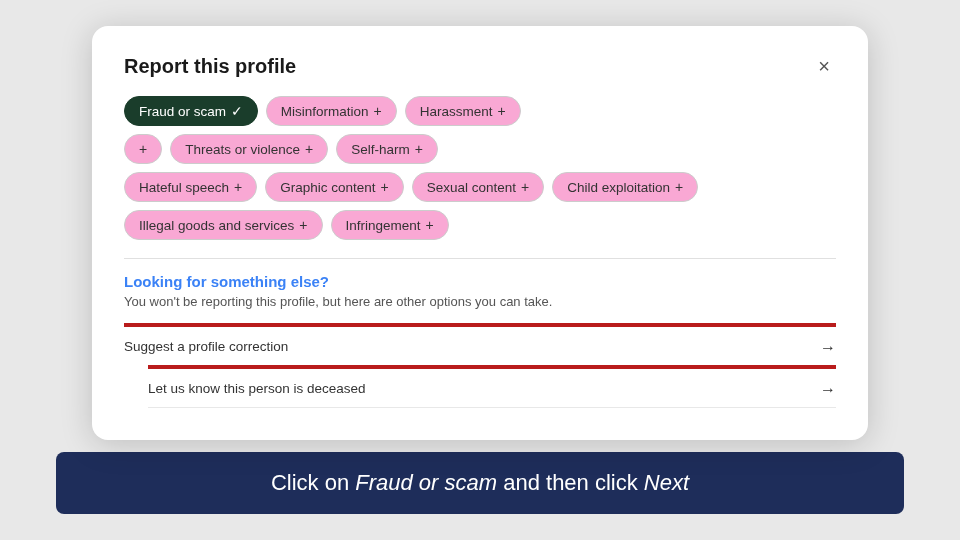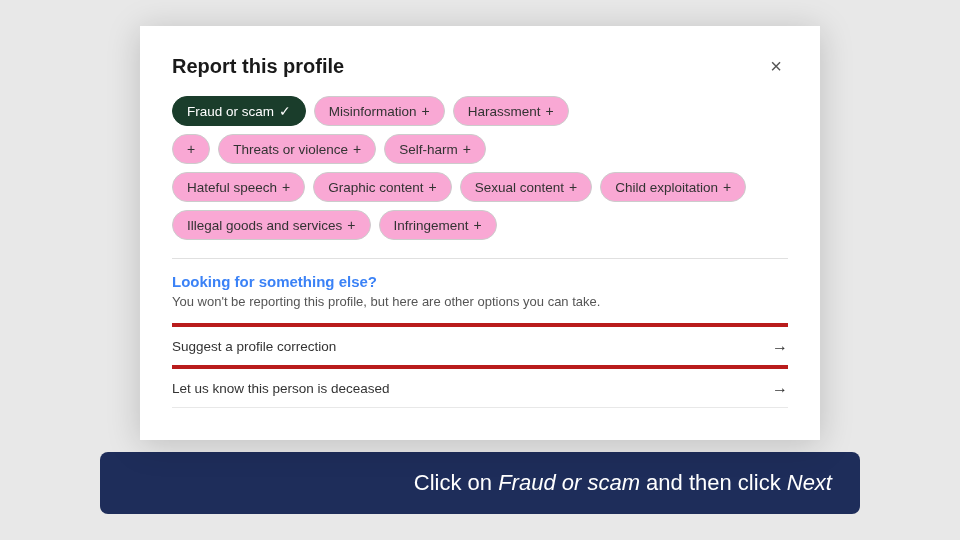--- a/index.html
+++ b/index.html
@@ -20,22 +20,22 @@
       width: 960px;
       height: 540px;
       display: flex;
       flex-direction: column;
       align-items: center;
       justify-content: center;
     }
 
     .modal {
       background: #fff;
-      border-radius: 0;
-      width: 680px;
+      border-radius: 16px;
+      width: 776px;
       padding: 28px 32px 32px 32px;
       box-shadow: 0 4px 32px rgba(0,0,0,0.18);
       position: relative;
       margin-bottom: 12px;
     }
 
     .modal-header {
       display: flex;
       justify-content: space-between;
       align-items: center;
@@ -126,39 +126,40 @@
       display: flex;
       justify-content: space-between;
       align-items: center;
       padding: 10px 0;
       border-top: 4px solid #b91c1c;
       cursor: pointer;
     }
 
     .link-row:last-child {
       border-bottom: 1px solid #e8e8e8;
+      margin-left: 24px;
     }
 
     .link-row-label {
       font-size: 13.5px;
       color: #333;
     }
 
     .link-arrow {
       font-size: 16px;
       color: #333;
     }
 
     
     .bottom-banner {
-      width: 760px;
+      width: 848px;
       background: #1e2d5a;
       border-radius: 8px;
       padding: 18px 28px;
-      text-align: right;
+      text-align: center;
     }
 
     .bottom-banner-text {
       font-size: 22px;
       color: #fff;
       font-weight: 400;
     }
 
     .bottom-banner-text em {
       font-style: italic;

